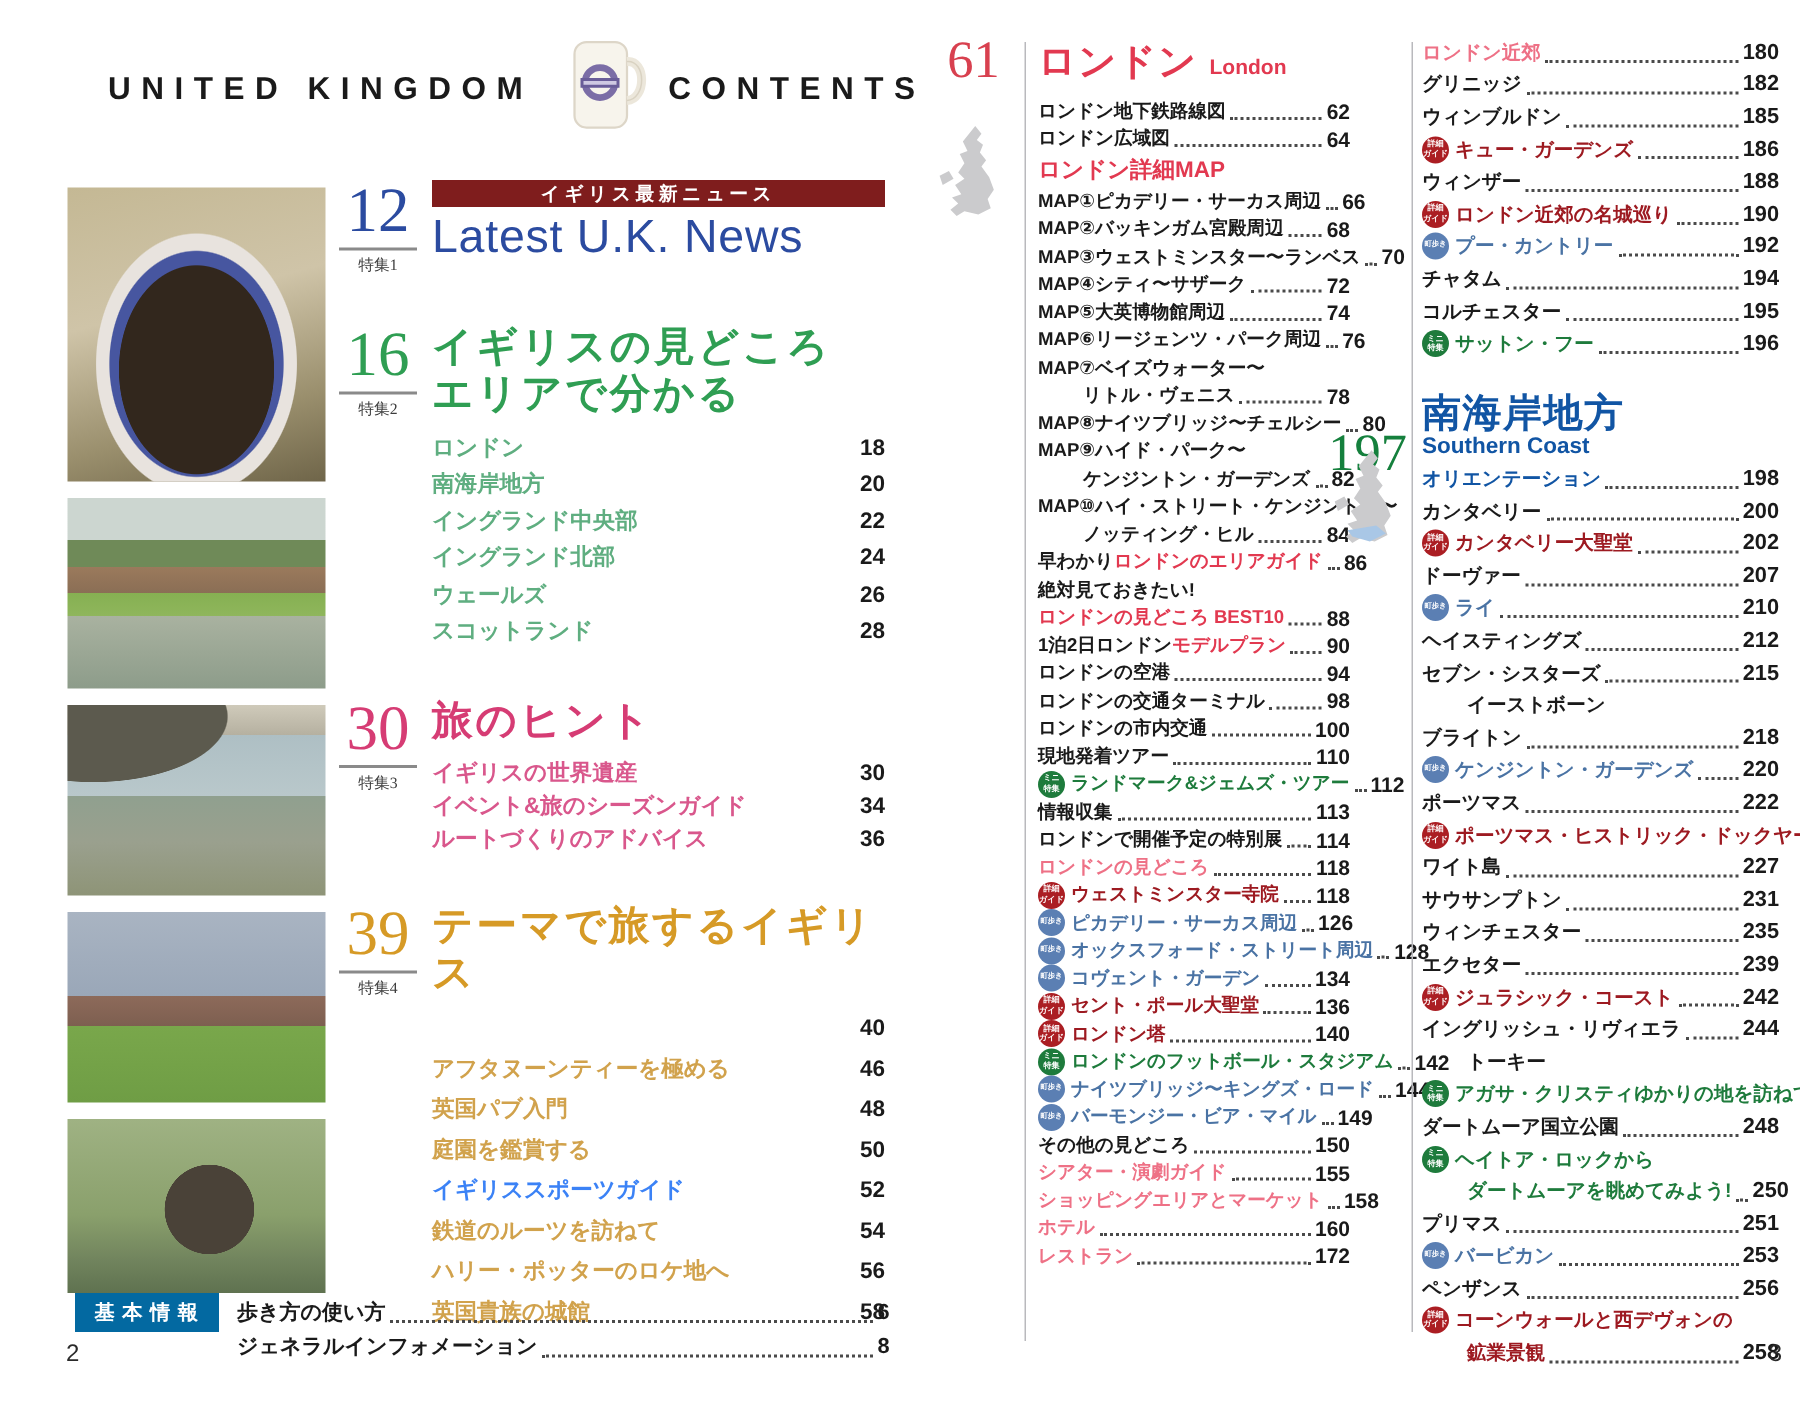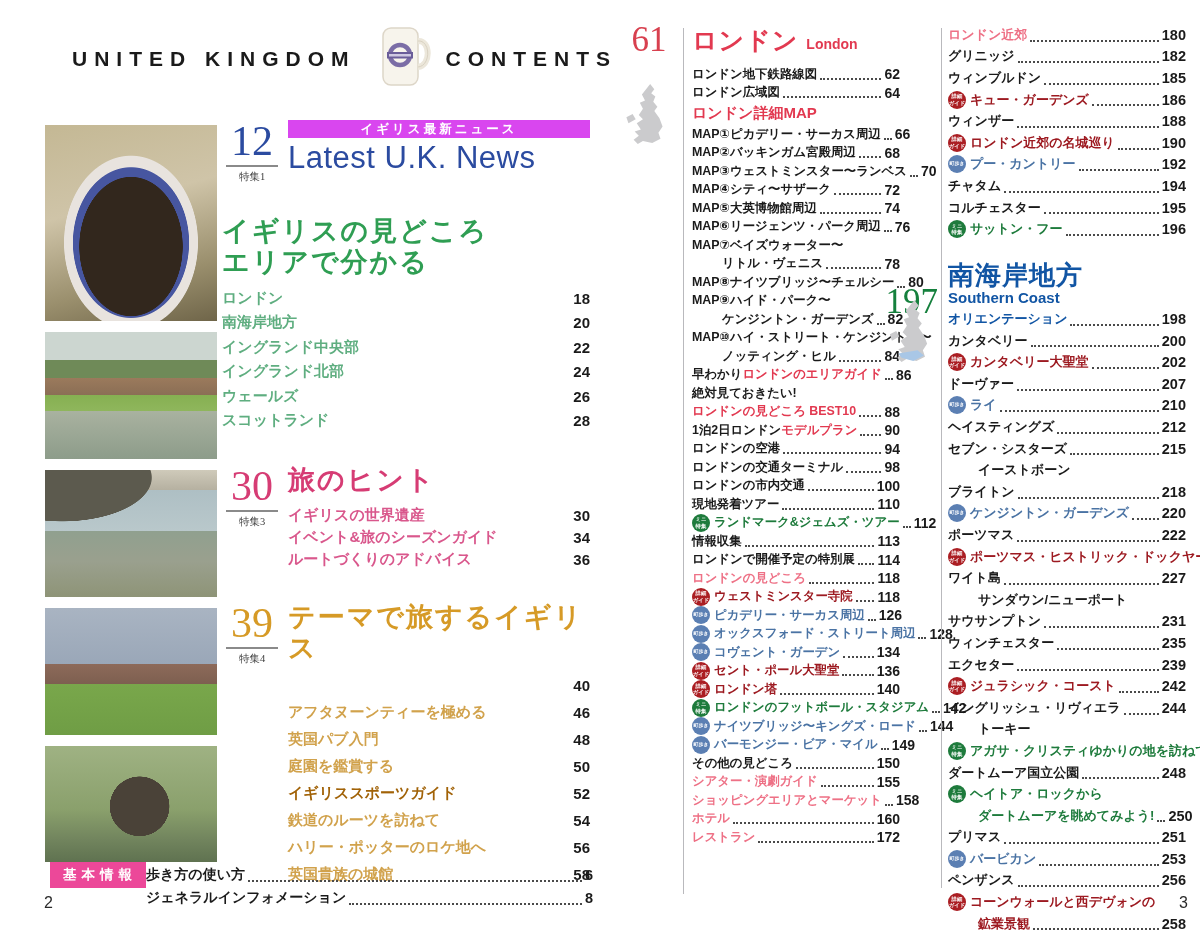--- a/index.html
+++ b/index.html
@@ -44,21 +44,21 @@
   .ftitle { font-size:27px; font-weight:700; line-height:1.15; letter-spacing:2px; margin-bottom:8px; }
   .fitem { display:flex; align-items:center; font-size:15px; }
   .fitem .lbl { font-weight:600; white-space:nowrap; }
   .fitem .pg { font-weight:600; font-size:15px; color:#1a1a1a; }
   .feat-1 .fitem { min-height:24.5px; }
   .feat-2 .fitem { min-height:22px; }
   .feat-3 .fitem { min-height:27px; }
 
   
   .bi { position:absolute; left:50px; top:862px; width:543px; display:flex; align-items:flex-start; }
-  .bi-label { background:#ec4899; color:#fff; font-size:13.5px; font-weight:700; letter-spacing:5px; padding:4px 9px 4px 13px; flex:none; }
+  .bi-label { background:#0369a1; color:#fff; font-size:13.5px; font-weight:700; letter-spacing:5px; padding:4px 9px 4px 13px; margin-right:12px; flex:none; }
   .bi-rows { flex:1; padding-top:1px; }
   .bi-rows .trow { min-height:23px; }
   .bi-rows .lbl { font-size:14px; font-weight:700; }
 
   .folio { position:absolute; font-size:16px; color:#2a2a2a; }
   .folio-l { left:44px; top:894px; }
   .folio-r { left:1168px; top:894px; width:20px; text-align:right; }
 
   
   .trow { display:flex; align-items:center; }
@@ -132,25 +132,26 @@
     <div class="photo ph2"></div>
     <div class="photo ph3"></div>
     <div class="photo ph4"></div>
     <div class="photo ph5"></div>
   </div>
 
   <div id="features">
       <div class="feat feat-0">
         <div class="fnum"><div class="n" style="color: rgb(43, 75, 160);">12</div><div class="tag">特集1</div></div>
         <div class="fbody">
-          <div class="banner" style="background: #d946ef;">イギリス最新ニュース</div>
+          <div class="banner" style="background: #7f1d1d;">イギリス最新ニュース</div>
           <div class="f1title" style="color: rgb(43, 75, 160);">Latest U.K. News</div>
         </div>
       </div>
       <div class="feat feat-1">
+        <div class="fnum"><div class="n" style="color: rgb(47, 158, 83);">16</div><div class="tag">特集2</div></div>
         <div class="fbody">
           <div class="ftitle" style="color: rgb(47, 158, 83);">
             <div>イギリスの見どころ</div>
             <div>エリアで分かる</div>
           </div>
           <div class="trow fitem">
             <span class="lbl c-k">
               <span style="color: rgb(95, 174, 128);">ロンドン</span>
             </span>
             <span class="spacer"></span>
@@ -248,21 +249,21 @@
           </div>
           <div class="trow fitem">
             <span class="lbl c-k">
               <span style="color: rgb(209, 162, 76);">庭園を鑑賞する</span>
             </span>
             <span class="spacer"></span>
             <span class="pg">50</span>
           </div>
           <div class="trow fitem">
             <span class="lbl c-k">
-              <span style="color: #a16207;">イギリススポーツガイド</span>
+              <span style="color: #3b82f6;">イギリススポーツガイド</span>
             </span>
             <span class="spacer"></span>
             <span class="pg">52</span>
           </div>
           <div class="trow fitem">
             <span class="lbl c-k">
               <span style="color: rgb(209, 162, 76);">鉄道のルーツを訪ねて</span>
             </span>
             <span class="spacer"></span>
             <span class="pg">54</span>
@@ -849,26 +850,20 @@
             <span>ポーツマス・ヒストリック・ドックヤード</span>
           </span>
         </div>
         <div class="trow">
           <span class="lbl c-k">
             <span>ワイト島</span>
           </span>
           <span class="leader"></span>
           <span class="pg">227</span>
         </div>
-        <div class="trow ind">
-          <span class="lbl c-k">
-            <span>サンダウン/ニューポート</span>
-          </span>
-          <span class="spacer"></span>
-        </div>
         <div class="trow">
           <span class="lbl c-k">
             <span>サウサンプトン</span>
           </span>
           <span class="leader"></span>
           <span class="pg">231</span>
         </div>
         <div class="trow">
           <span class="lbl c-k">
             <span>ウィンチェスター</span>

